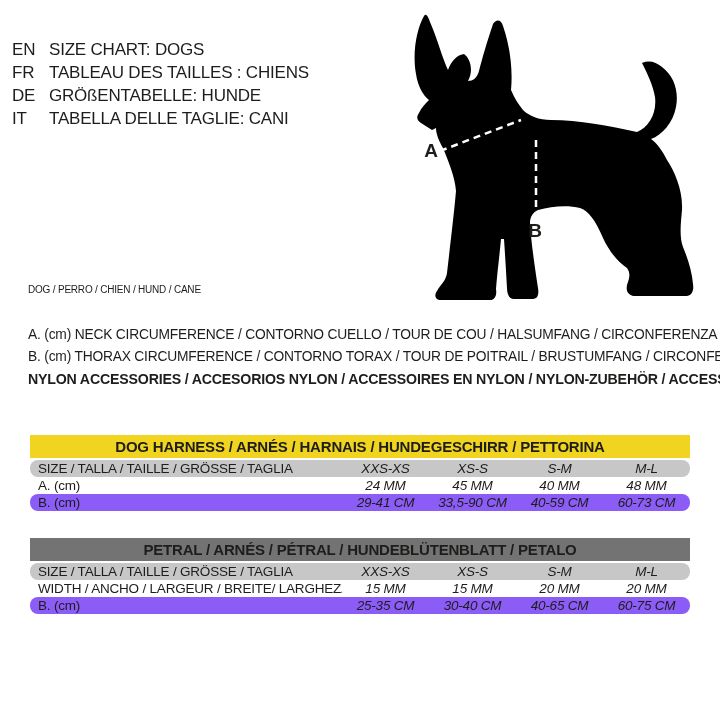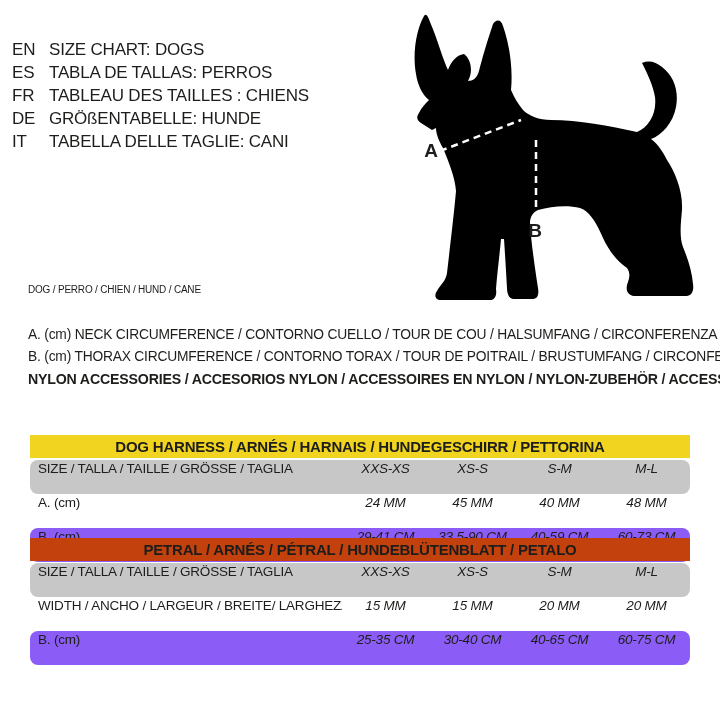--- a/index.html
+++ b/index.html
@@ -16,35 +16,32 @@
   
   .dog-figure{position:absolute;left:390px;top:0;width:332px;height:302px;}
   
   .species-line{position:absolute;left:28px;top:284px;font-size:10px;font-weight:500;white-space:nowrap;}
   .notes{position:absolute;left:28px;top:324px;width:680px;}
   .note-line{height:22px;line-height:22px;font-size:13.8px;white-space:nowrap;}
   .note-line.materials{font-weight:bold;font-size:14.2px;}
   
   .size-table{position:absolute;left:30px;width:660px;margin-top:24px;}
   .t-title{height:23px;line-height:23px;text-align:center;font-weight:bold;font-size:15px;margin-bottom:2px;white-space:nowrap;}
-  .t-row{display:flex;height:34px;line-height:17px;font-size:13.5px;white-space:nowrap;border-radius:8px;}
+  .t-row{display:flex;height:17px;line-height:17px;font-size:13.5px;white-space:nowrap;border-radius:8px;}
   .t-row.head{background:#C7C7C7;}
   .t-row.alt{background:#8b5cf6;justify-content:flex-end;}
   .t-label{width:312px;padding-left:8px;box-sizing:border-box;overflow:hidden;}
   .t-cell{flex:1;text-align:center;font-style:italic;}
 </style>
 </head>
 <body>
 
 <div class="lang-list">
   <div class="lang-row">
     <span class="lang-code">EN</span><span>SIZE CHART: DOGS</span>
-  </div>
-  <div class="lang-row">
-    <span class="lang-code">ES</span><span>TABLA DE TALLAS: PERROS</span>
   </div>
   <div class="lang-row">
     <span class="lang-code">FR</span><span>TABLEAU DES TAILLES : CHIENS</span>
   </div>
   <div class="lang-row">
     <span class="lang-code">DE</span><span>GRÖßENTABELLE: HUNDE</span>
   </div>
   <div class="lang-row">
     <span class="lang-code">IT</span><span>TABELLA DELLE TAGLIE: CANI</span>
   </div>
@@ -140,21 +137,21 @@
   <div class="t-row alt">
     <div class="t-label">B. (cm)</div>
     <div class="t-cell">29-41 CM</div>
     <div class="t-cell">33,5-90 CM</div>
     <div class="t-cell">40-59 CM</div>
     <div class="t-cell">60-73 CM</div>
   </div>
 </div>
 
 <div class="size-table" style="top:514px">
-  <div class="t-title" style="background:#c2410c">PETRAL / ARNÉS / PÉTRAL / HUNDEBLÜTENBLATT / PETALO</div>
+  <div class="t-title" style="background:#737373">PETRAL / ARNÉS / PÉTRAL / HUNDEBLÜTENBLATT / PETALO</div>
   <div class="t-row head">
     <div class="t-label">SIZE / TALLA / TAILLE / GRÖSSE / TAGLIA</div>
     <div class="t-cell">XXS-XS</div>
     <div class="t-cell">XS-S</div>
     <div class="t-cell">S-M</div>
     <div class="t-cell">M-L</div>
   </div>
   <div class="t-row">
     <div class="t-label">WIDTH / ANCHO / LARGEUR / BREITE/ LARGHEZZA</div>
     <div class="t-cell">15 MM</div>

